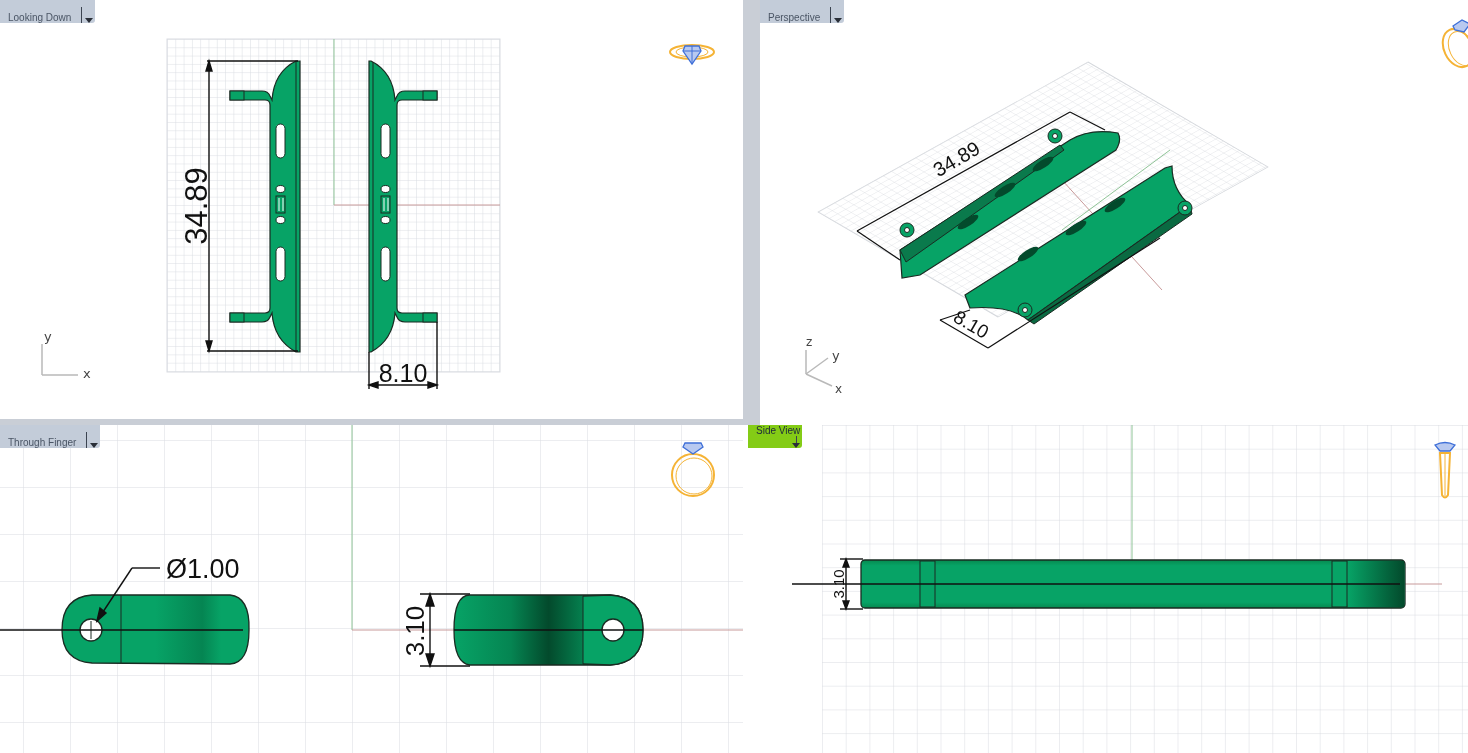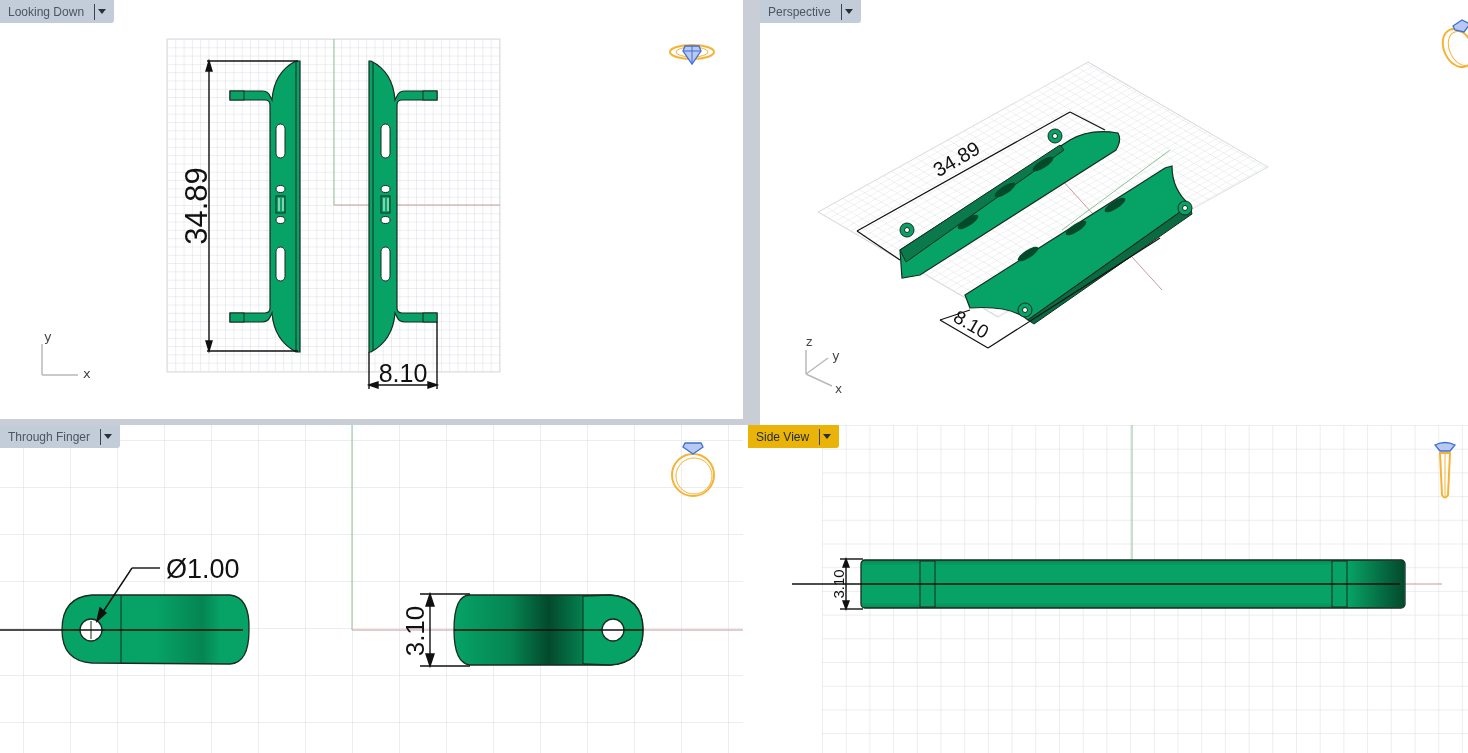--- a/index.html
+++ b/index.html
@@ -1,20 +1,20 @@
 <!DOCTYPE html>
 <html><head>
 <meta charset="utf-8">
 <style>
   html,body{margin:0;padding:0;}
   body{width:1468px;height:753px;background:#c9ced6;position:relative;overflow:hidden;font-family:"Liberation Sans",sans-serif;}
   .vp{position:absolute;background:#fff;overflow:hidden;}
   .vp svg.scene{position:absolute;left:0;top:0;}
-  .vp-tab{position:absolute;left:0;top:0;height:23px;display:flex;align-items:center;padding:0 8px 0 8px;background:#c3ccd9;color:#4a5565;font-size:12px;border-bottom-right-radius:3px;z-index:3;cursor:pointer;}
-  .vp-tab.active{background:#eab308;color:#1e2a3a;}
+  .vp-tab{position:absolute;left:0;top:0;height:23px;display:flex;align-items:flex-end;padding:0 2px 0 8px;background:#c3ccd9;color:#4a5565;font-size:10px;border-bottom-right-radius:3px;z-index:3;cursor:pointer;}
+  .vp-tab.active{background:#84cc16;color:#1e2a3a;flex-direction:column;}
   .vp-tab .sep{width:1px;height:16px;background:#3b4350;margin:0 3px 0 10px;}
   .vp-tab .arrow{width:0;height:0;border-left:4px solid transparent;border-right:4px solid transparent;border-top:5px solid #2a2f38;}
 </style>
 </head>
 <body>
 
 <div class="vp" style="left:0;top:0;width:743px;height:419px;">
   <div class="vp-tab">
     <span>Looking Down</span>
     <span class="sep"></span>

